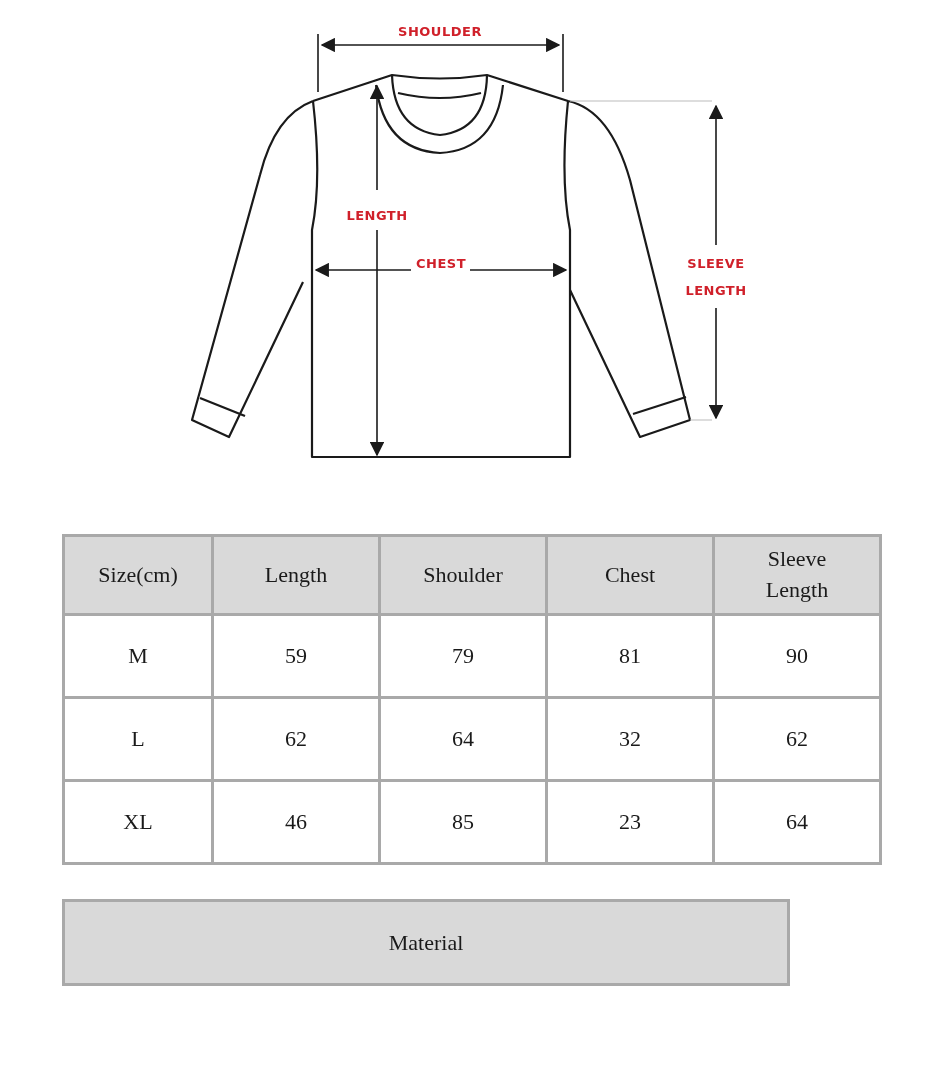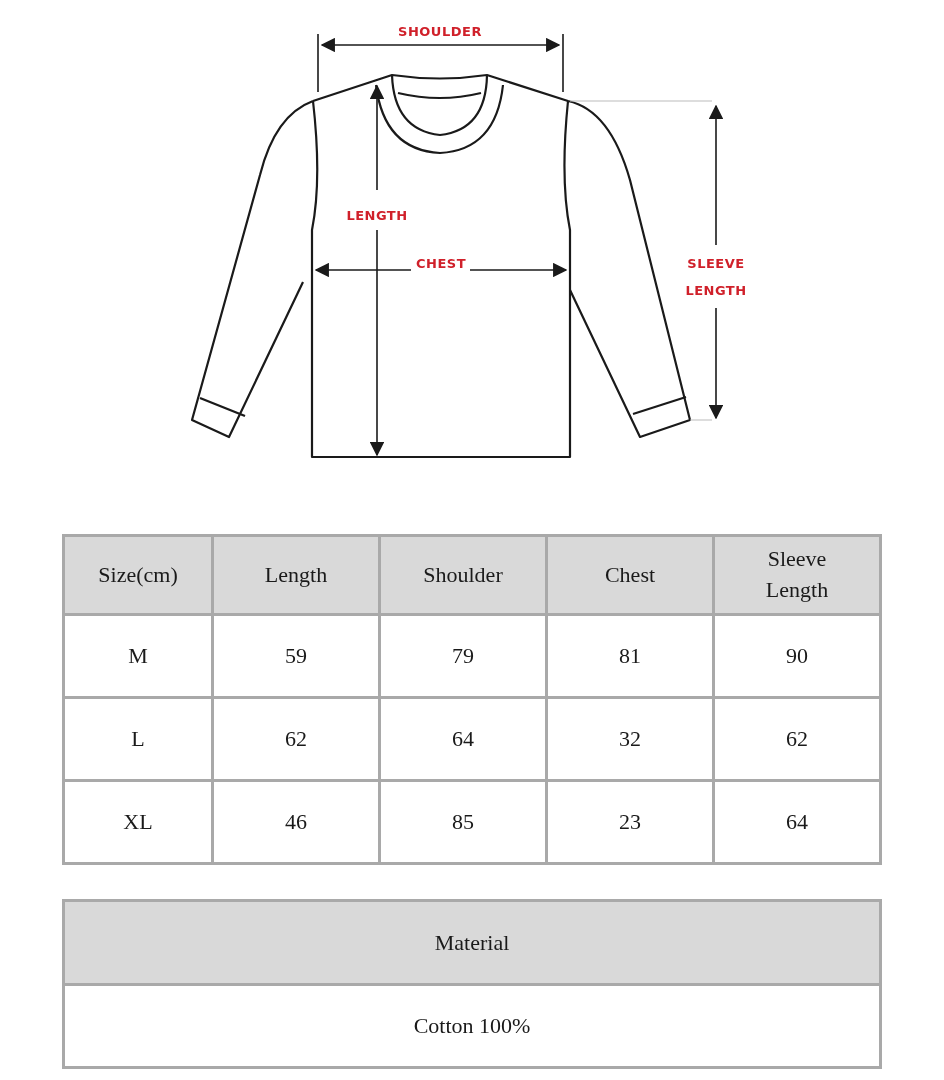--- a/index.html
+++ b/index.html
@@ -15,21 +15,21 @@
 
   .size-table { left: 62px; top: 526px; width: 820px; }
   .size-table th { height: 76px; line-height: 1.4; }
   .size-table td { height: 80px; }
   .size-table .c0 { width: 146px; }
   .size-table .c1 { width: 164px; }
   .size-table .c2 { width: 164px; }
   .size-table .c3 { width: 164px; }
   .size-table .c4 { width: 164px; }
 
-  .mat-table { left: 62px; top: 891px; width: 820px; }
+  .mat-table { left: 62px; top: 891px; width: 728px; }
   .mat-table th { height: 81px; }
   .mat-table td { height: 80px; }
   .sl-label { display: block; }
 </style>
 </head>
 <body>
 
 <div class="diagram">
   <svg viewBox="0 0 944 480" xmlns="http://www.w3.org/2000/svg">
     <defs>
@@ -120,17 +120,14 @@
       <td>64</td>
     </tr>
   </tbody>
 </table>
 
 <table class="mat-table">
   <tbody>
       <tr>
         <th>Material</th>
       </tr>
-  <tr>
-        <td>Cotton 100%</td>
-      </tr>
 </tbody>
   </table>
 
 </body></html>

